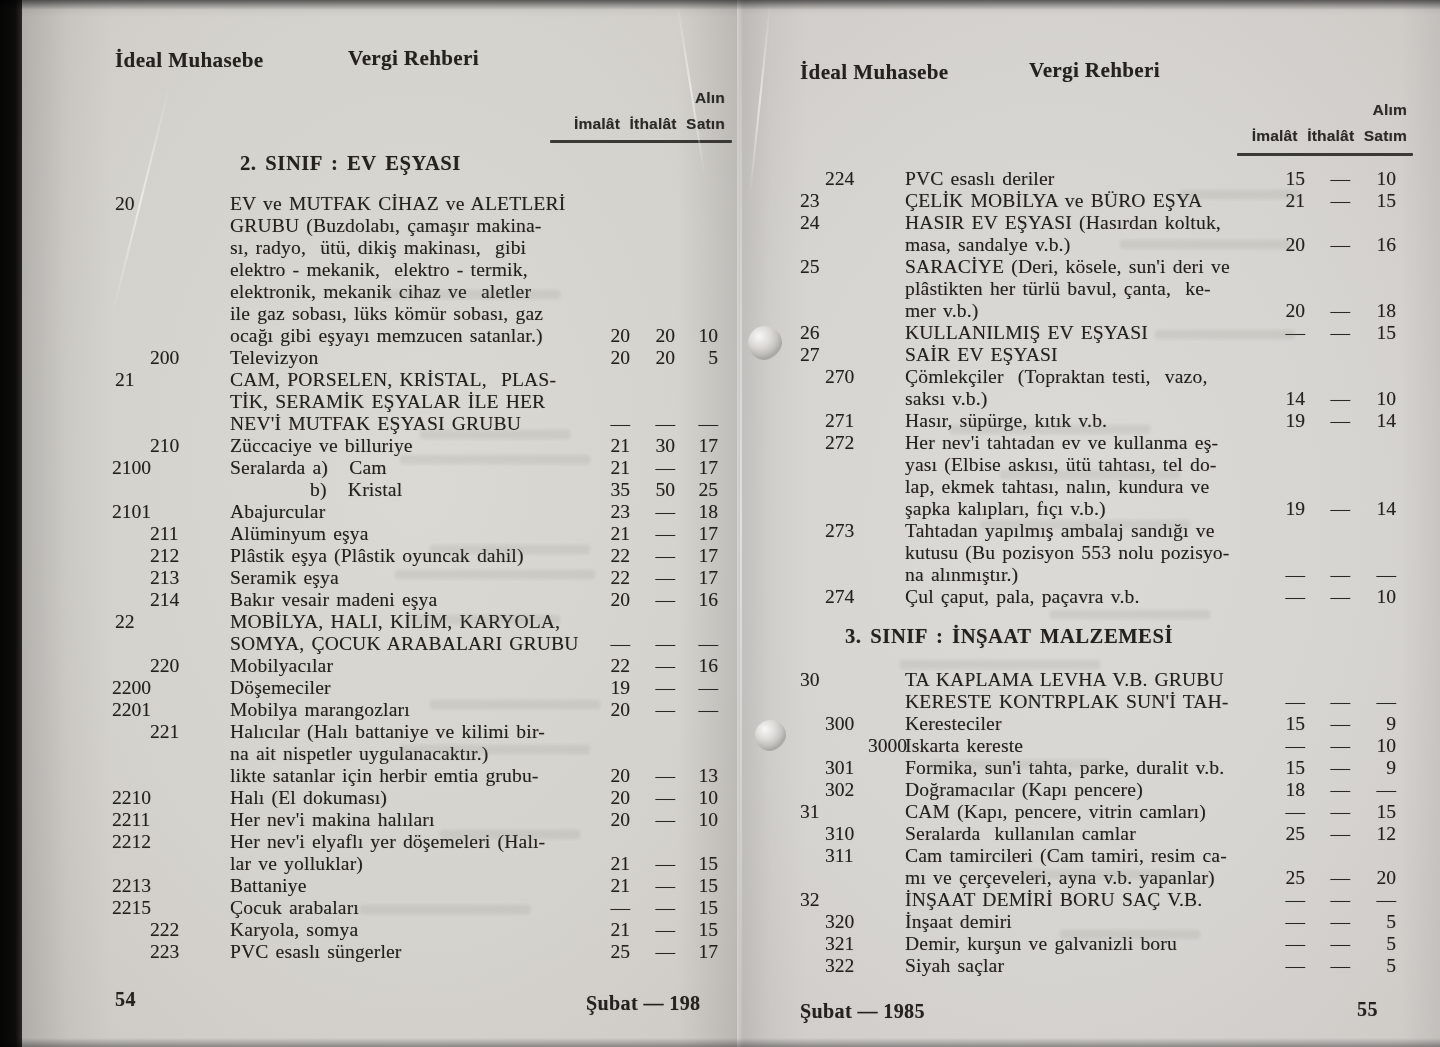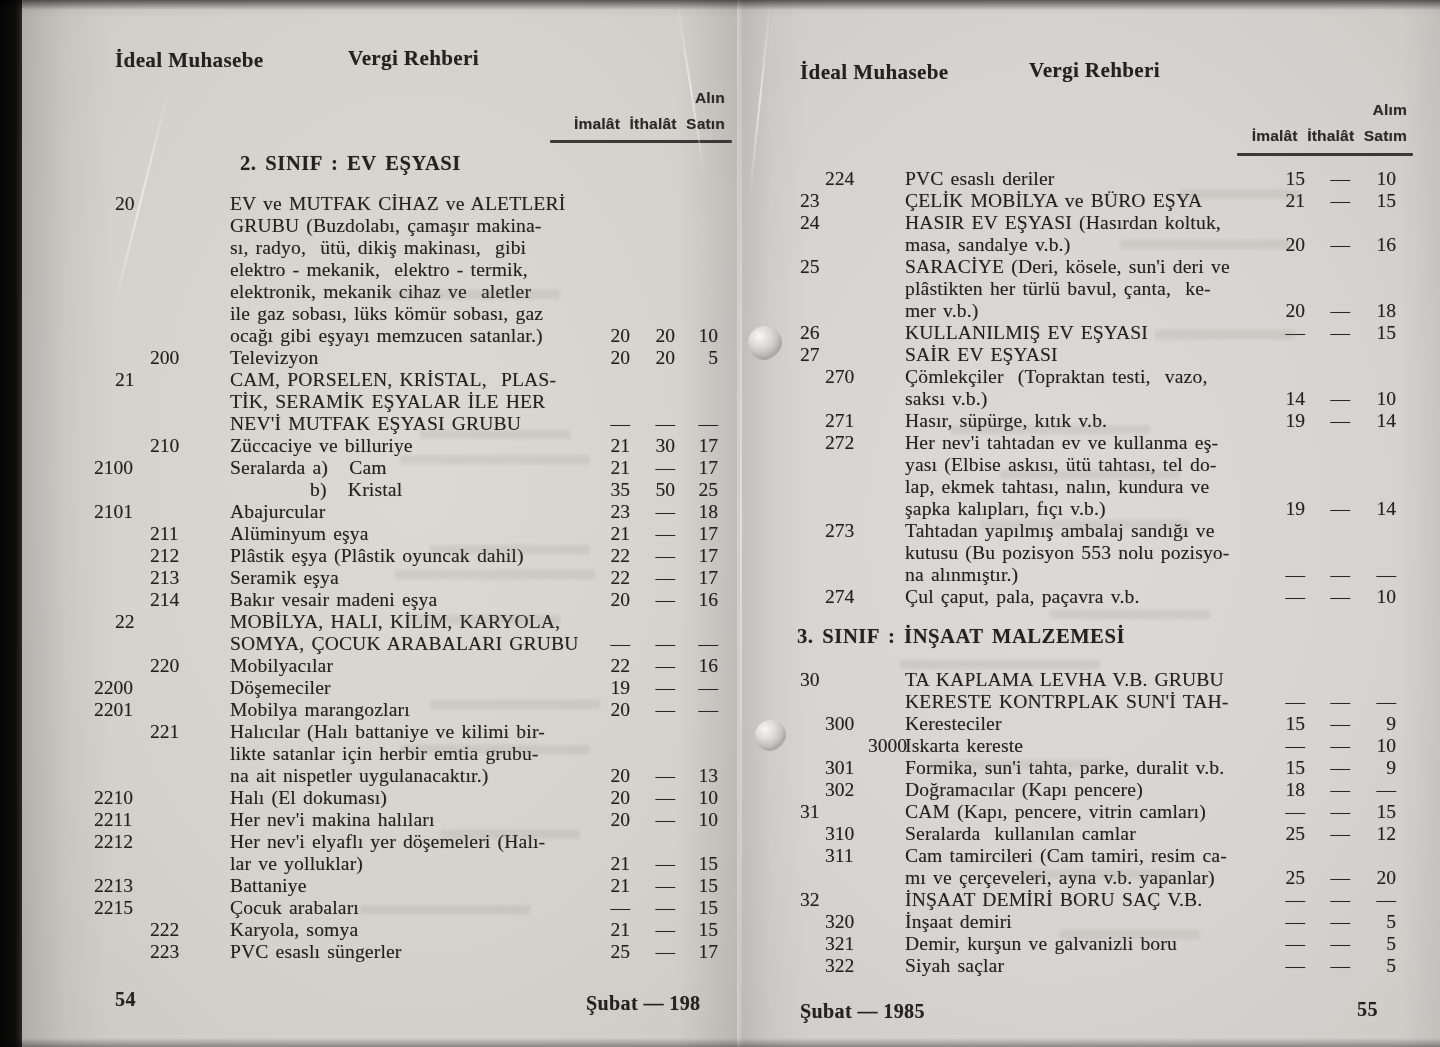--- a/index.html
+++ b/index.html
@@ -41,21 +41,21 @@
   .col-rule{position:absolute;height:3px;background:#3b3935;border-radius:1px;}
 
   .section-title{font-weight:bold;font-size:20.5px;letter-spacing:.6px;word-spacing:3px;white-space:pre;}
 
   .rows{position:absolute;left:0;right:0;}
   .row{display:grid;grid-template-columns:208px minmax(0,1fr) 46px 45px 62px;}
   .page-right .row{grid-template-columns:168px minmax(0,1fr) 46px 45px 90px;}
   .row,.row *{line-height:22px;font-size:19.5px;}
   .code{padding-left:93px;white-space:pre;}
   .code.l2{padding-left:128px;}
-  .code.l3{padding-left:72px;}
+  .code.l3{padding-left:90px;}
   .page-right .code{padding-left:63px;}
   .page-right .code.l2{padding-left:88px;}
   .page-right .code.l3{padding-left:131px;text-align:center;}
   .desc .line{white-space:pre;letter-spacing:.2px;word-spacing:2px;}
   .val{text-align:right;align-self:end;white-space:nowrap;}
   .v3{padding-right:19px;}
   .page-right .v3{padding-right:44px;}
 
   .row,.pg-header,.col-header,.section-title,.footer{
     text-shadow:0.3px 0.3px 0.7px rgba(36,34,30,0.35);
@@ -229,22 +229,22 @@
           <div class="line">Mobilya marangozları</div>
         </div>
         <div class="val v1">20</div>
         <div class="val v2">—</div>
         <div class="val v3">—</div>
       </div>
       <div class="row">
         <div class="code l2">221</div>
         <div class="desc">
           <div class="line">Halıcılar (Halı battaniye ve kilimi bir-</div>
+          <div class="line">na ait nispetler uygulanacaktır.)</div>
           <div class="line">likte satanlar için herbir emtia grubu-</div>
-          <div class="line">na ait nispetler uygulanacaktır.)</div>
         </div>
         <div class="val v1">20</div>
         <div class="val v2">—</div>
         <div class="val v3">13</div>
       </div>
       <div class="row">
         <div class="code l3">2210</div>
         <div class="desc">
           <div class="line">Halı (El dokuması)</div>
         </div>
@@ -428,21 +428,21 @@
       </div>
       <div class="row">
         <div class="code l2">274</div>
         <div class="desc">
           <div class="line">Çul çaput, pala, paçavra v.b.</div>
         </div>
         <div class="val v1">—</div>
         <div class="val v2">—</div>
         <div class="val v3">10</div>
       </div>
-      <div class="section-title" style="padding-left: 60px; margin: 17px 0px 21px;">3. SINIF : İNŞAAT MALZEMESİ</div>
+      <div class="section-title" style="padding-left: 108px; margin: 17px 0px 21px;">3. SINIF : İNŞAAT MALZEMESİ</div>
       <div class="row">
         <div class="code l1">30</div>
         <div class="desc">
           <div class="line">TA KAPLAMA LEVHA V.B. GRUBU</div>
           <div class="line">KERESTE KONTRPLAK SUN'İ TAH-</div>
         </div>
         <div class="val v1">—</div>
         <div class="val v2">—</div>
         <div class="val v3">—</div>
       </div>

